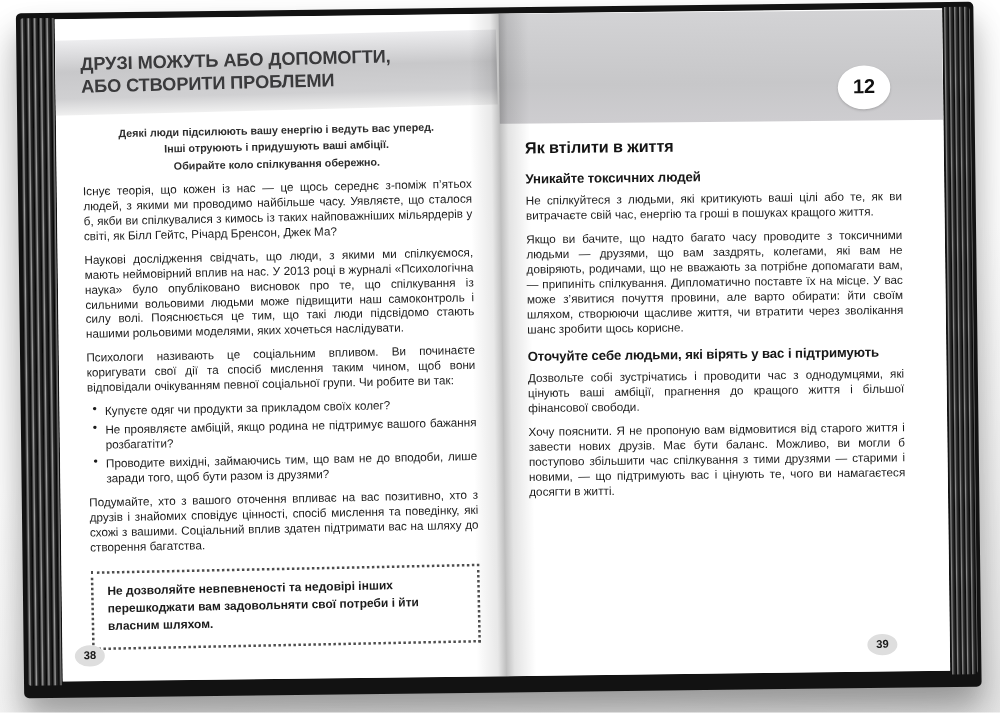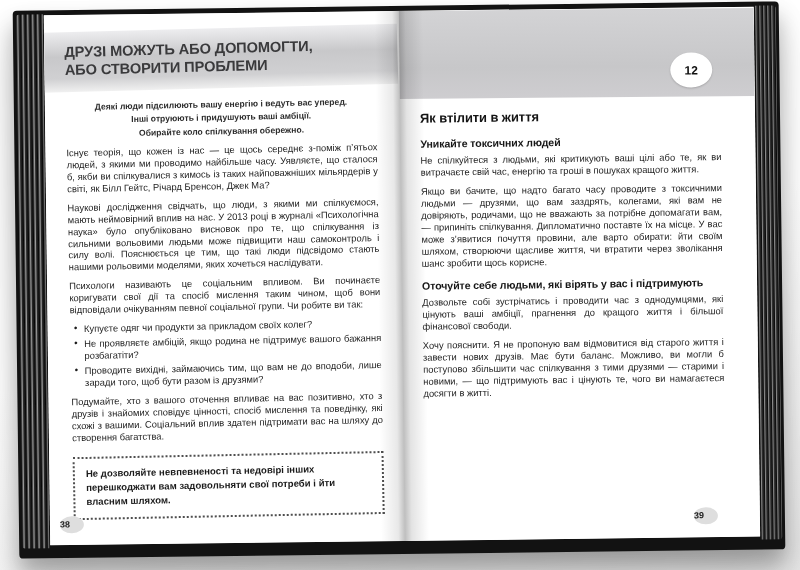--- a/index.html
+++ b/index.html
@@ -64,37 +64,37 @@
   }
   .bullets li::before{
     content:"•";position:absolute;left:-10px;top:-1px;color:#1c1c1c;font-size:10px;
   }
   .callout{
     margin:13px 22px 0 22px;border:2px dotted #4e4e4e;
     padding:8px 11px;font-size:9.6px;font-weight:bold;color:#1b1b1b;line-height:1.5;
   }
   .pageno{
     position:absolute;bottom:13px;width:24px;height:17px;
-    background:#dedede;border-radius:50%;text-align:left;line-height:17px;
+    background:#dedede;border-radius:50%;text-align:center;line-height:17px;
     font-size:9px;font-weight:bold;color:#1a1a1a;
   }
   .pageno-left{left:8px;}
   .pageno-right{right:42px;}
 
   
   .band-right{
     height:88px;position:relative;
     background:linear-gradient(180deg,#d3d3d5 0%,#c7c7c9 65%,#cecdd0 100%);
     transform:rotate(0.2deg);transform-origin:left top;
   }
   .chapter-badge{
     position:absolute;right:42px;bottom:9px;width:42px;height:35px;
     background:#fff;border-radius:50%;
     display:flex;align-items:center;justify-content:center;
-    font-size:12px;font-weight:bold;color:#111;
+    font-size:16px;font-weight:bold;color:#111;
     box-shadow:0 1px 2px rgba(0,0,0,0.18);
   }
   .right-content{padding:12px 34px 0 20px;}
   .howto-heading{
     font-size:13px;font-weight:bold;color:#141414;margin:0 0 12px 0;letter-spacing:-0.1px;
   }
   .subheading{
     font-size:10.6px;font-weight:bold;color:#171717;margin:11px 0 5px 0;letter-spacing:-0.1px;
   }
 </style>

